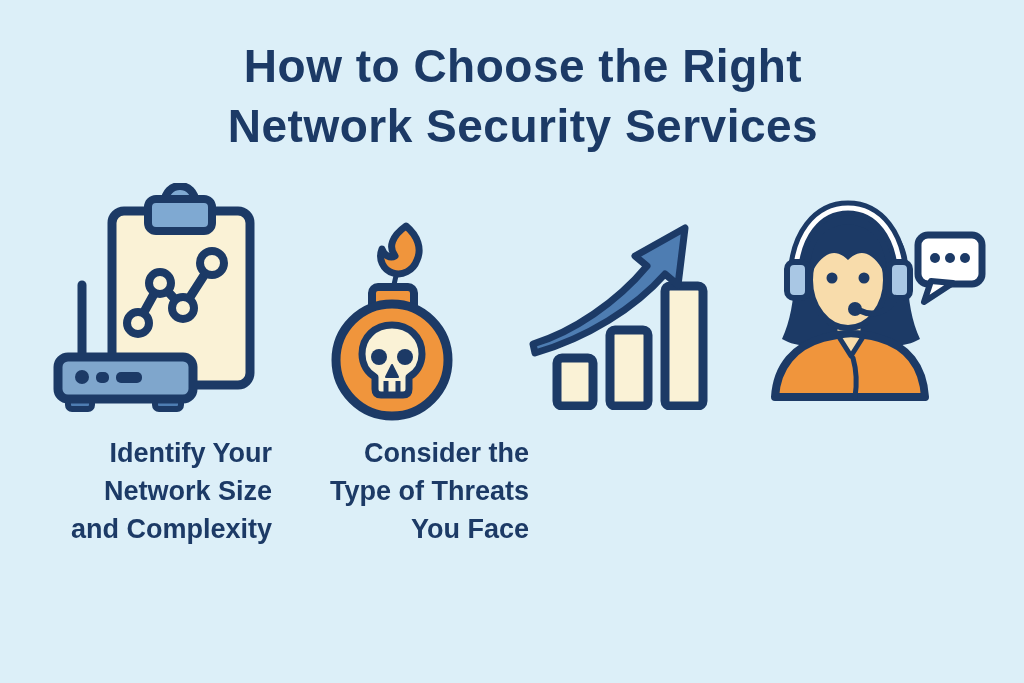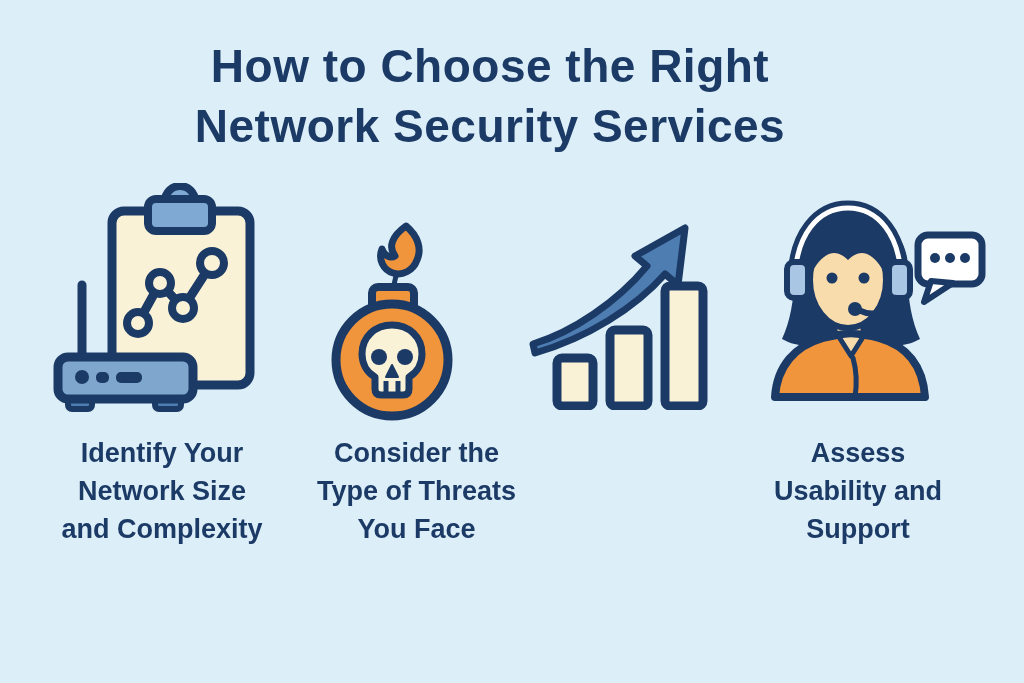--- a/index.html
+++ b/index.html
@@ -10,35 +10,35 @@
   }
   .title{
     position:absolute;left:0;top:36px;width:980px;
     text-align:center;color:var(--navy,#1C3A66);
     font-weight:bold;font-size:46px;line-height:60px;letter-spacing:0.5px;
   }
   .title span{display:block;}
   .figure{position:absolute;}
   .caption{
     position:absolute;top:434px;
-    text-align:center;color:var(--navy,#1C3A66);
+    text-align:right;color:var(--navy,#1C3A66);
     font-weight:bold;font-size:27px;line-height:38px;
   }
   .cap1{left:52px;width:220px;}
   .cap2{left:304px;width:225px;}
   .cap3{left:530px;width:190px;}
   .cap4{left:758px;width:200px;}
   svg{display:block;}
 </style>
 </head>
 <body>
 
 <div class="canvas">
 
-  <h1 class="title" style="margin:0;">
+  <h1 class="title" style="margin:0;padding-left:33px;">
     <span>How to Choose the Right</span>
     <span>Network Security Services</span>
   </h1>
 
   <div class="figure" style="left:38px;top:183px;">
     <svg width="235" height="235" viewBox="0 0 235 235">
 
       <line x1="44" y1="176" x2="44" y2="102" style="stroke:var(--navy);stroke-width:9;stroke-linecap:round;"></line>
 
       <rect x="74" y="28" width="138" height="174" rx="12" style="fill:var(--cream);stroke:var(--navy);stroke-width:9;"></rect>
@@ -132,15 +132,14 @@
       <g>
         <circle cx="172" cy="62" r="5" style="fill:var(--navy);"></circle>
         <circle cx="187" cy="62" r="5" style="fill:var(--navy);"></circle>
         <circle cx="202" cy="62" r="5" style="fill:var(--navy);"></circle>
       </g>
     </svg>
   </div>
 
   <div class="caption cap1">Identify Your Network Size and Complexity</div>
   <div class="caption cap2">Consider the Type of Threats You Face</div>
-  <div class="caption cap4">Assess Usability and Support</div>
 
 </div>
 
 </body></html>

